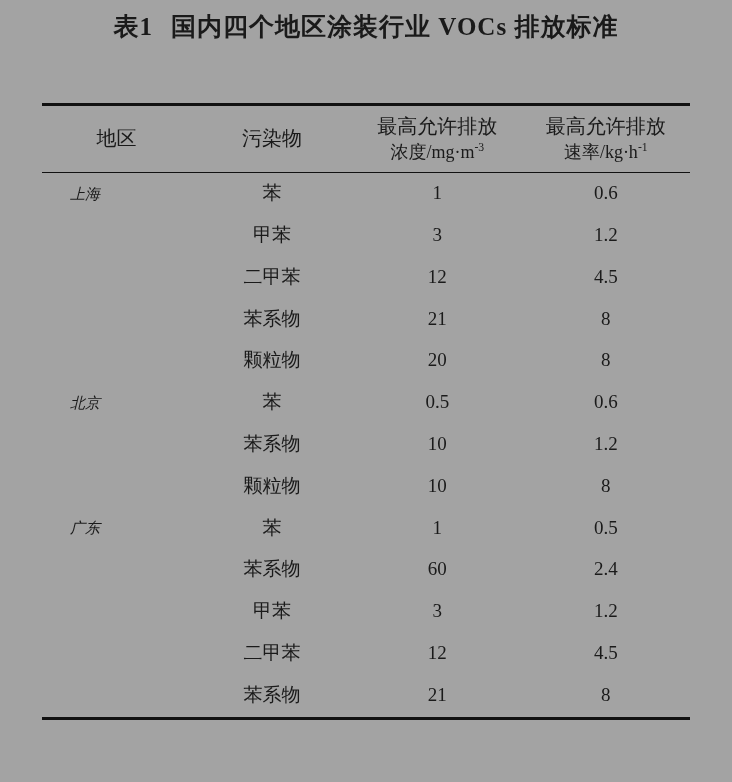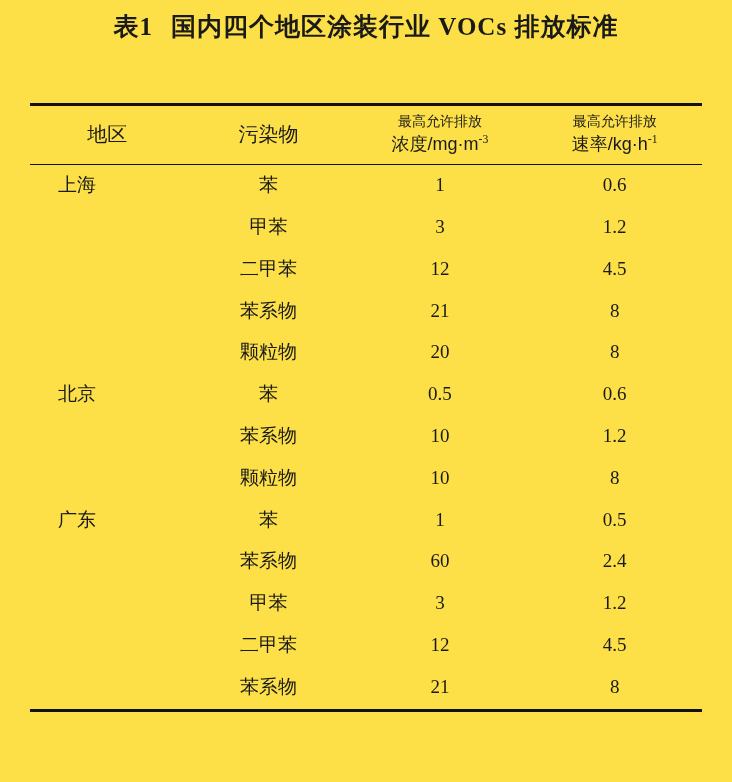--- a/index.html
+++ b/index.html
@@ -12,22 +12,22 @@
     height: 782px;
     font-family: "Liberation Serif", serif;
     color: #1a1a1a;
     overflow: hidden;
   }
   .page {
     position: relative;
     width: 732px;
     height: 782px;
     box-sizing: border-box;
-    padding: 0 30px;
-    background: #fde047;
+    padding: 0 42px;
+    background: #a3a3a3;
   }
   .table-title {
     text-align: center;
     font-size: 25px;
     font-weight: bold;
     letter-spacing: 1px;
     padding-top: 10px;
     padding-bottom: 12px;
     font-family: "Liberation Serif", serif;
   }
@@ -51,40 +51,41 @@
     padding: 7px 2px 8px 2px;
     vertical-align: middle;
     line-height: 1.35;
     border-bottom: 1.5px solid #111;
     border-top: 3px solid #111;
     text-align: center;
   }
   thead th.simple {
     font-size: 20px;
   }
-  .hdr-l1 { display: block; font-size: 14px; }
+  .hdr-l1 { display: block; font-size: 20px; }
   .hdr-l2 { display: block; font-size: 18px; }
   .unit {
-    font-family: Liberation Sans, sans-serif;
+    font-family: Liberation Serif, serif;
   }
   sup {
     font-size: 0.65em;
     vertical-align: super;
     line-height: 0;
   }
   tbody td {
     text-align: center;
     padding: 9px 2px 10px 2px;
     font-size: 19px;
     line-height: 1.2;
   }
   tbody td.region {
     text-align: left;
     padding-left: 28px;
-    font-size: 19px;
+    font-size: 15px;
+    font-style: italic;
   }
   tfoot td {
     border-top: 3px solid #111;
     height: 0;
     padding: 0;
     line-height: 0;
     font-size: 0;
   }
 </style>
 </head>

